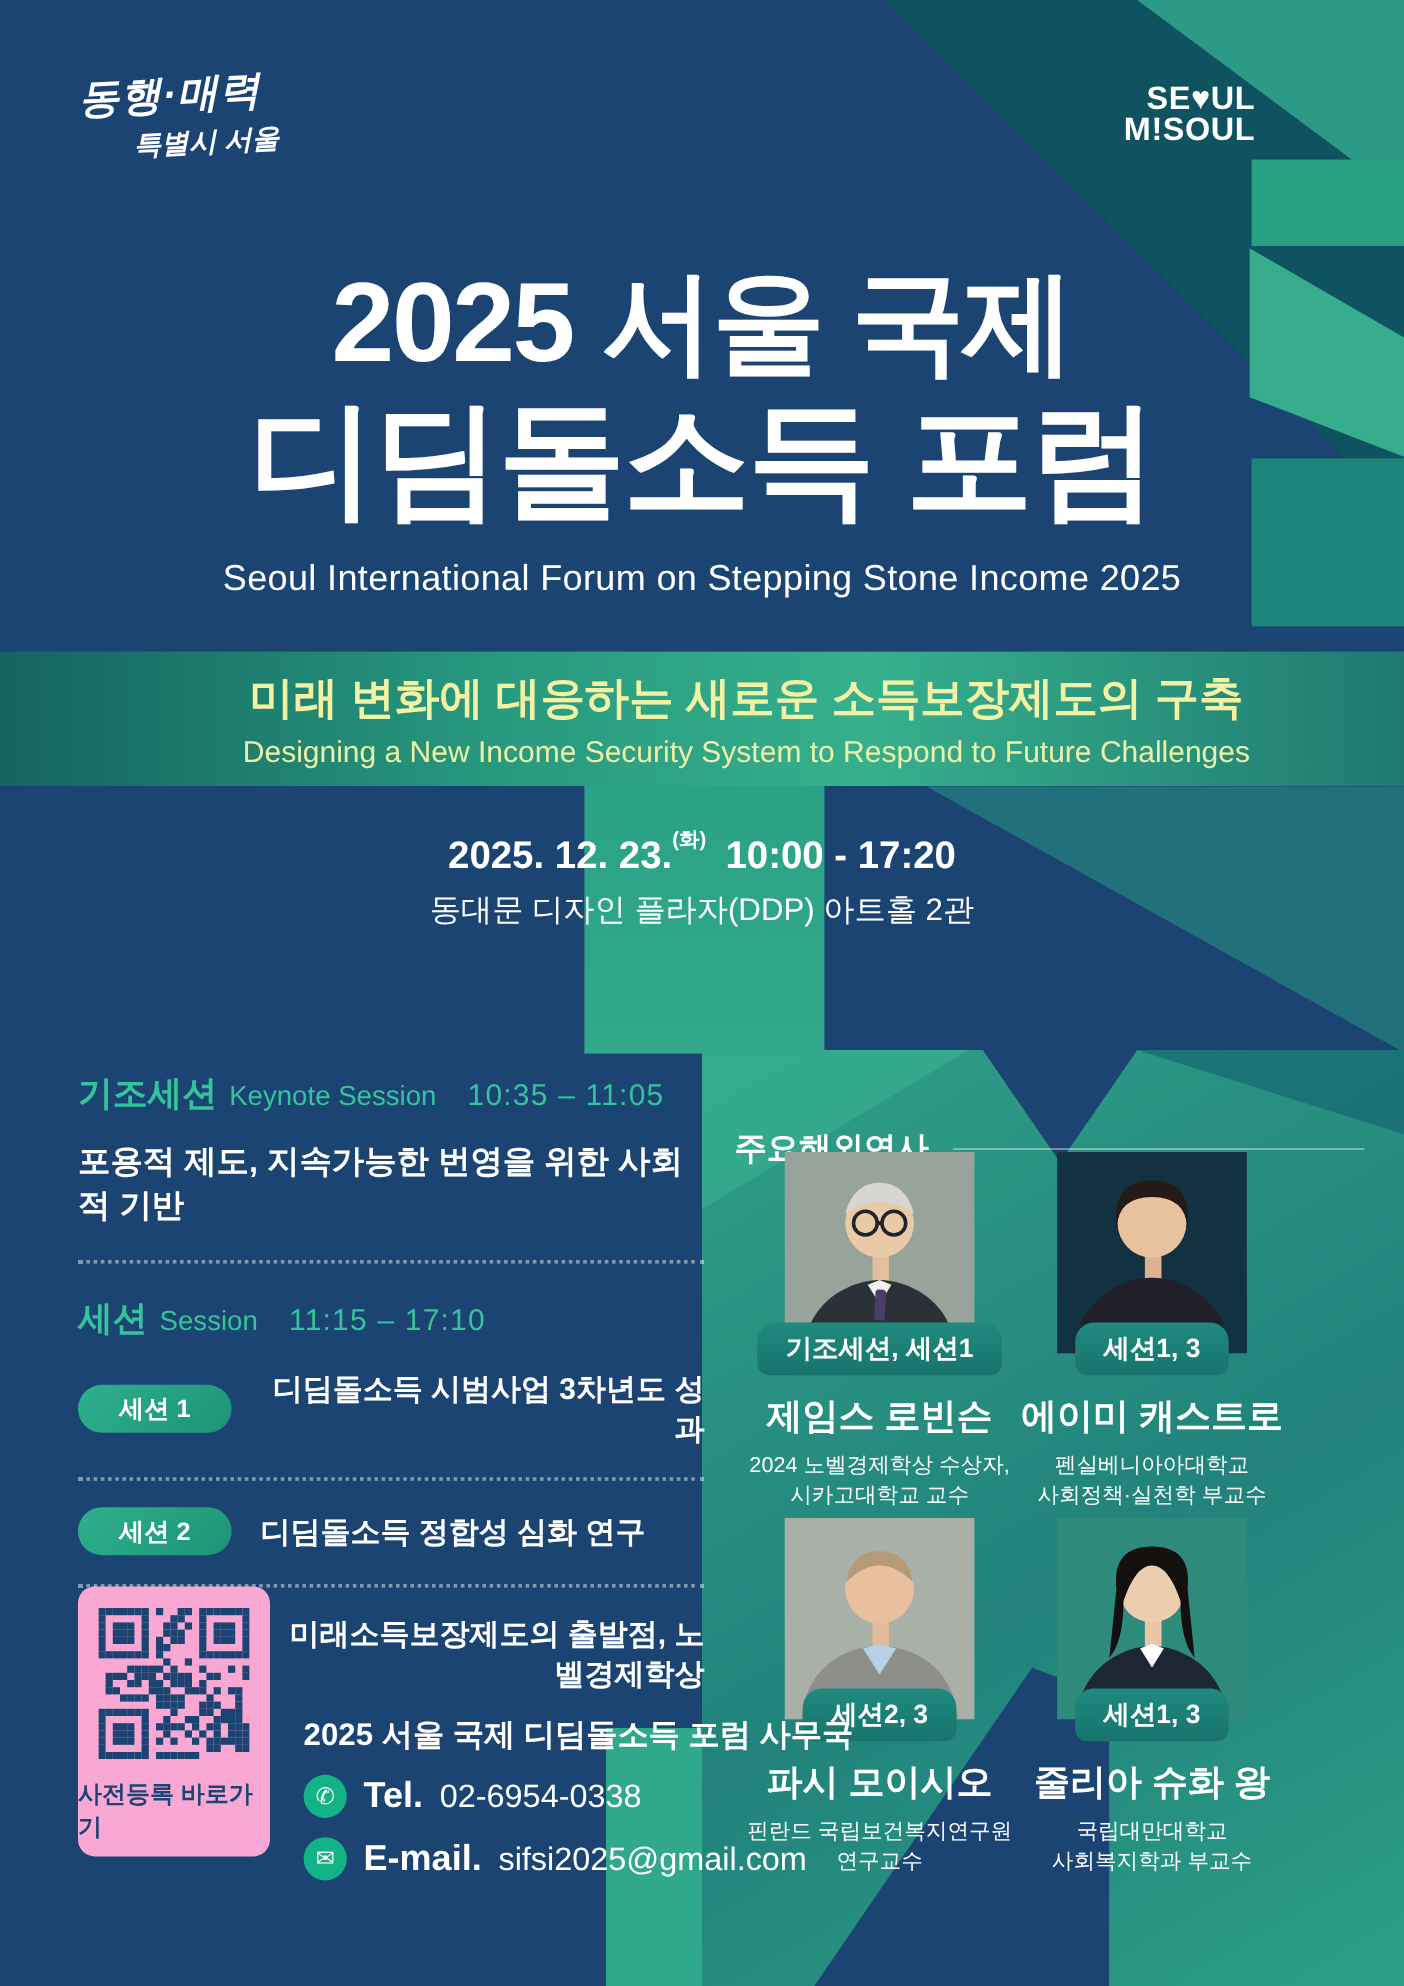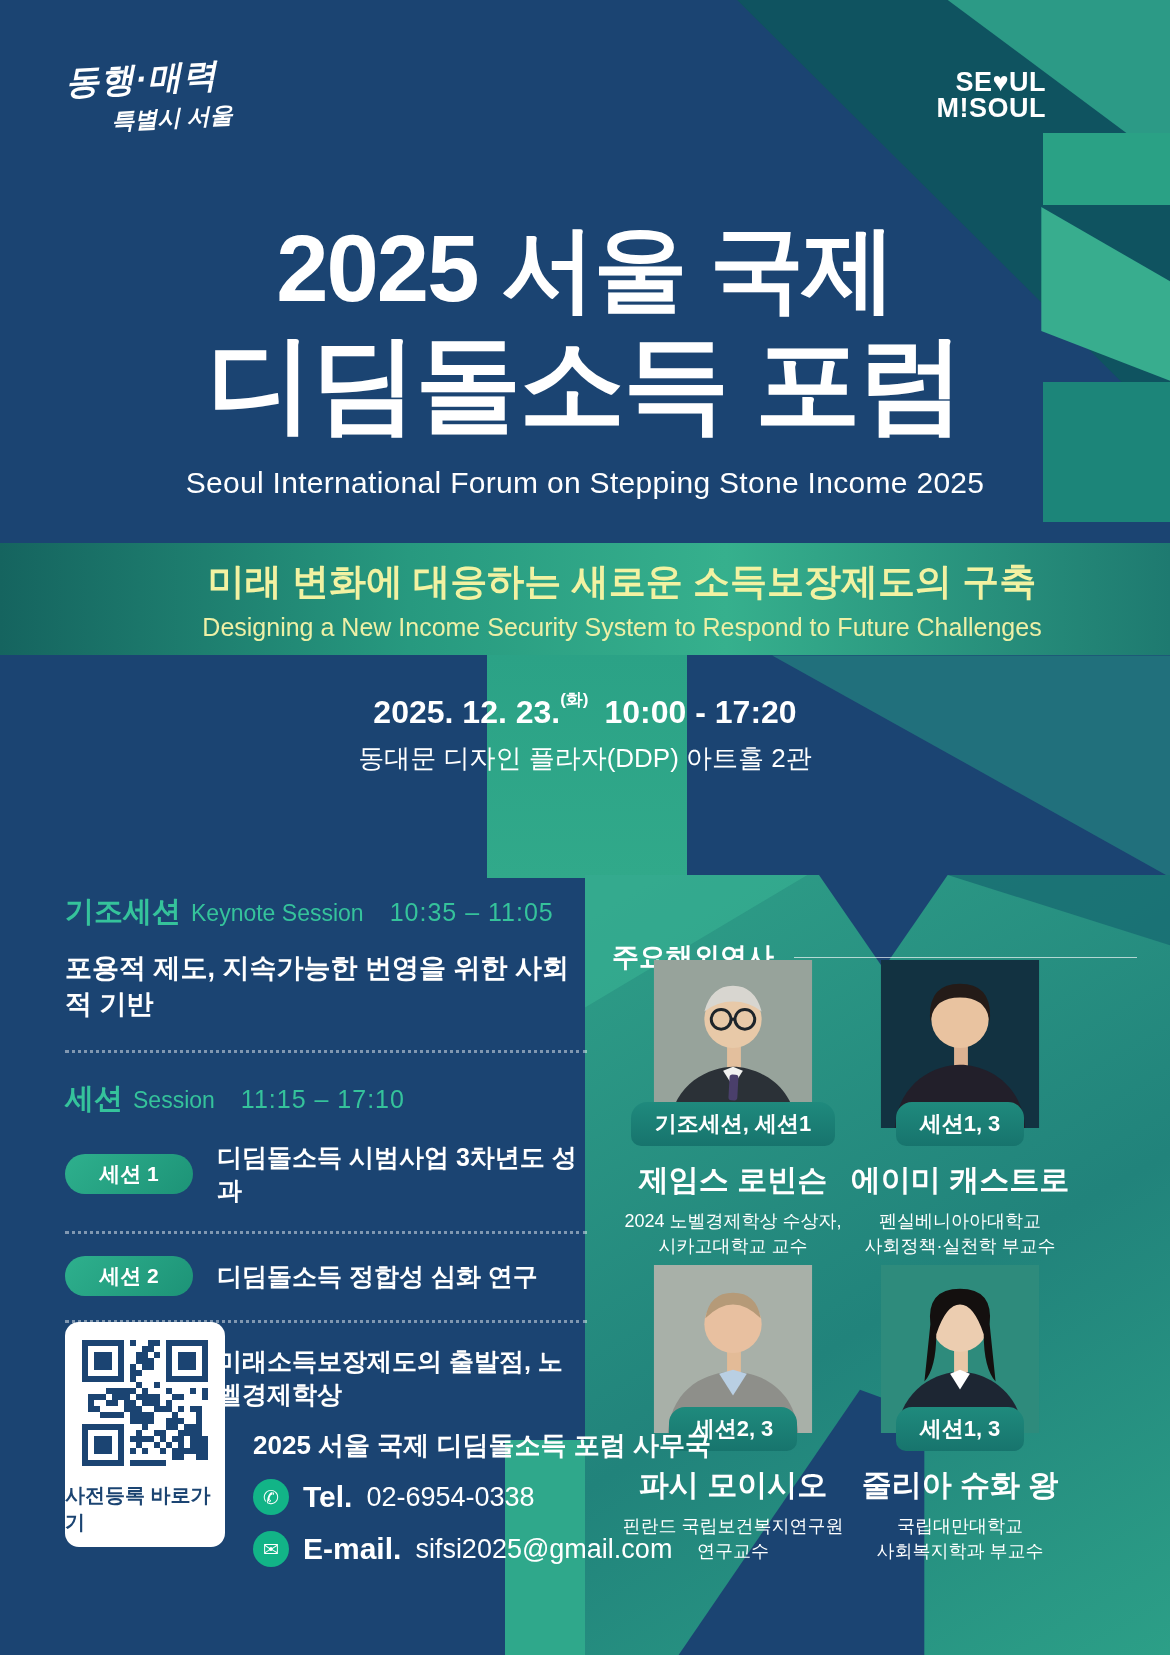--- a/index.html
+++ b/index.html
@@ -61,40 +61,40 @@
   .ph-ko{font-size:29px;font-weight:800;}
   .ph-en{font-size:23px;font-weight:400;margin-left:10px;}
   .ph-time{font-size:25px;font-weight:500;margin-left:26px;letter-spacing:1px;}
   .keynote-topic{margin-top:18px;font-size:27px;font-weight:700;color:#fff;}
   .dotline{border:none;border-top:3px dotted rgba(255,255,255,.45);margin:28px 0 26px 0;width:100%;}
   .sess-row{display:flex;align-items:center;gap:24px;margin-top:22px;}
   .sess-pill{flex:0 0 auto;width:128px;height:40px;border-radius:20px;
     background:linear-gradient(135deg,#2eb08d,#1d9377);
     display:flex;align-items:center;justify-content:center;
     font-size:21px;font-weight:700;color:#fff;}
-  .sess-title{font-size:25px;font-weight:700;color:#fff;}
+  .sess-title{font-size:25px;font-weight:700;color:#fff;text-align:right;}
   .dotline.mid{margin:24px 0 2px 0;}
   
   .speakers{position:absolute;left:585px;top:875px;width:585px;height:780px;z-index:5;}
   .sp-head{position:absolute;left:27px;top:64px;width:525px;display:flex;align-items:center;gap:20px;}
   .sp-head-label{font-size:27px;font-weight:800;color:#fff;white-space:nowrap;}
   .sp-rule{flex:1;height:1px;background:rgba(255,255,255,.65);}
   .card{position:absolute;width:240px;display:flex;flex-direction:column;align-items:center;}
   .card.c1{left:28px;top:85px;}   .card.c2{left:255px;top:85px;}
   .card.c3{left:28px;top:390px;}  .card.c4{left:255px;top:390px;}
   .photo{width:160px;height:168px;display:block;}
   .sp-badge{margin-top:-26px;z-index:2;position:relative;
     background:linear-gradient(180deg,#1f8a7d,#17746d);
     border-radius:16px 16px 10px 10px;padding:7px 24px;
     font-size:22px;font-weight:700;color:#fff;white-space:nowrap;}
   .sp-name{margin-top:14px;font-size:30px;font-weight:800;color:#fff;white-space:nowrap;}
   .sp-desc{margin-top:8px;font-size:18px;line-height:1.4;color:#fff;text-align:center;font-weight:400;}
   
   .qr-panel{position:absolute;left:65px;top:1322px;width:160px;height:225px;z-index:5;
-    background:#ffffff;border-radius:14px;display:flex;flex-direction:column;align-items:center;padding-top:18px;box-sizing:border-box;}
+    background:#f9a8d4;border-radius:14px;display:flex;flex-direction:column;align-items:center;padding-top:18px;box-sizing:border-box;}
   #qr-svg{width:126px;height:126px;}
   #qr-svg rect{fill:#1b4472;}
   .qr-caption{margin-top:16px;font-size:20px;font-weight:700;color:#1b4472;}
   .office{position:absolute;left:253px;top:1428px;z-index:6;}
   .office-title{font-size:26px;font-weight:700;}
   .contact-row{display:flex;align-items:center;gap:14px;margin-top:16px;}
   .c-icon{width:36px;height:36px;border-radius:50%;background:#12b487;color:#fff;
     display:flex;align-items:center;justify-content:center;font-size:19px;flex:0 0 auto;}
   .c-label{font-size:30px;font-weight:800;}
   .c-value{font-size:27px;font-weight:400;}

